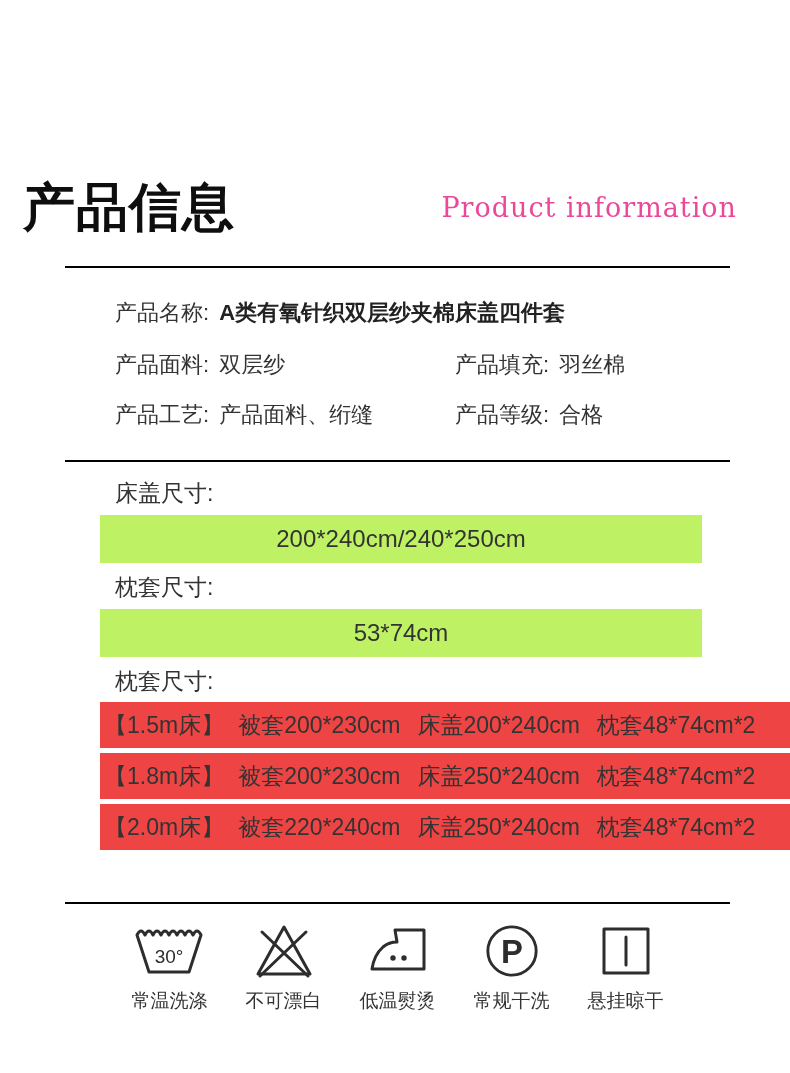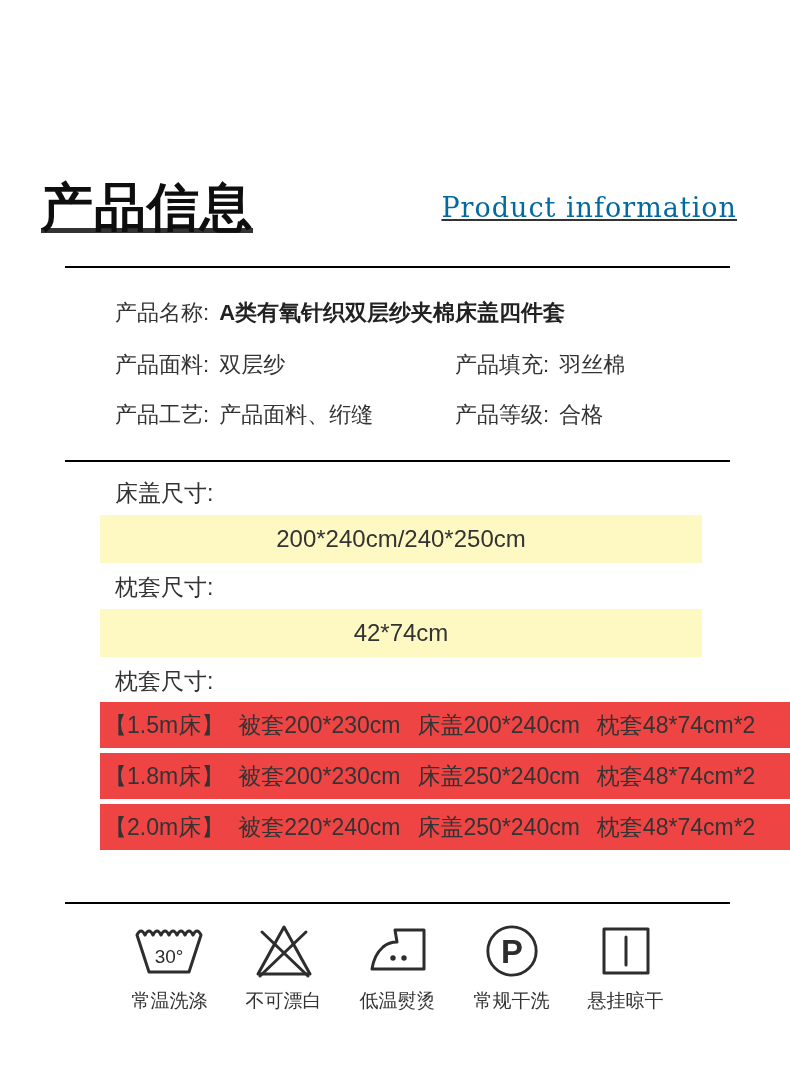--- a/index.html
+++ b/index.html
@@ -10,29 +10,29 @@
     font-family:"Liberation Sans",sans-serif;
     color:#333333;
     overflow:hidden;
   }
   .content{padding:0 60px 0 65px;}
 
   
   .header{
     margin-top:178px;
     display:flex;justify-content:space-between;align-items:center;
-    padding-left:41px;padding-right:53px;text-decoration:underline;
+    padding-left:23px;padding-right:53px;
   }
   .title-cn{
     font-size:52px;font-weight:900;color:#0e0e0e;
     line-height:58px;letter-spacing:1px;margin:0;
   }
   .title-en{
     font-family:"DejaVu Serif","Liberation Serif",serif;
-    font-size:27px;font-weight:400;color:#0369a1;letter-spacing:1px;
+    font-size:27px;font-weight:400;color:#ec4899;letter-spacing:1px;
   }
 
   .divider{border-top:2px solid #000000;}
   .divider-1{margin-top:30px;}
   .divider-2{margin-top:31px;}
   .divider-3{margin-top:52px;}
 
   
   .info{padding-left:50px;}
   .info-row{display:flex;font-size:22px;line-height:28px;}
@@ -49,21 +49,21 @@
   .sizes{}
   .size-label{
     padding-left:50px;font-size:23px;font-weight:500;
     line-height:28px;color:#333333;
   }
   .lbl-1{margin-top:17px;}
   .lbl-2{margin-top:10px;}
   .lbl-3{margin-top:10px;}
   .size-bar{
     margin-left:35px;width:602px;height:48px;margin-top:8px;
-    background:#fef9c3;
+    background:#bef264;
     display:flex;align-items:center;justify-content:center;
     font-size:24px;font-weight:500;color:#333333;
   }
   .size-row{
     margin-left:35px;width:718px;height:46px;margin-top:5px;
     background:#ef4444;
     display:flex;align-items:center;
     font-size:23px;color:#333333;white-space:nowrap;
     padding-left:4px;box-sizing:border-box;
   }
@@ -128,21 +128,21 @@
       </div>
     </div>
 
     <div class="divider divider-2"></div>
 
     <div class="sizes">
       <div class="size-label lbl-1">床盖尺寸:</div>
       <div class="size-bar">200*240cm/240*250cm</div>
 
       <div class="size-label lbl-2">枕套尺寸:</div>
-      <div class="size-bar">42*74cm</div>
+      <div class="size-bar">53*74cm</div>
 
       <div class="size-label lbl-3">枕套尺寸:</div>
 
       <div class="size-row size-row-first">
         <span class="bed">【1.5m床】</span>
         <span class="seg">被套200*230cm</span>
         <span class="seg">床盖200*240cm</span>
         <span class="seg">枕套48*74cm*2</span>
       </div>
       <div class="size-row">

